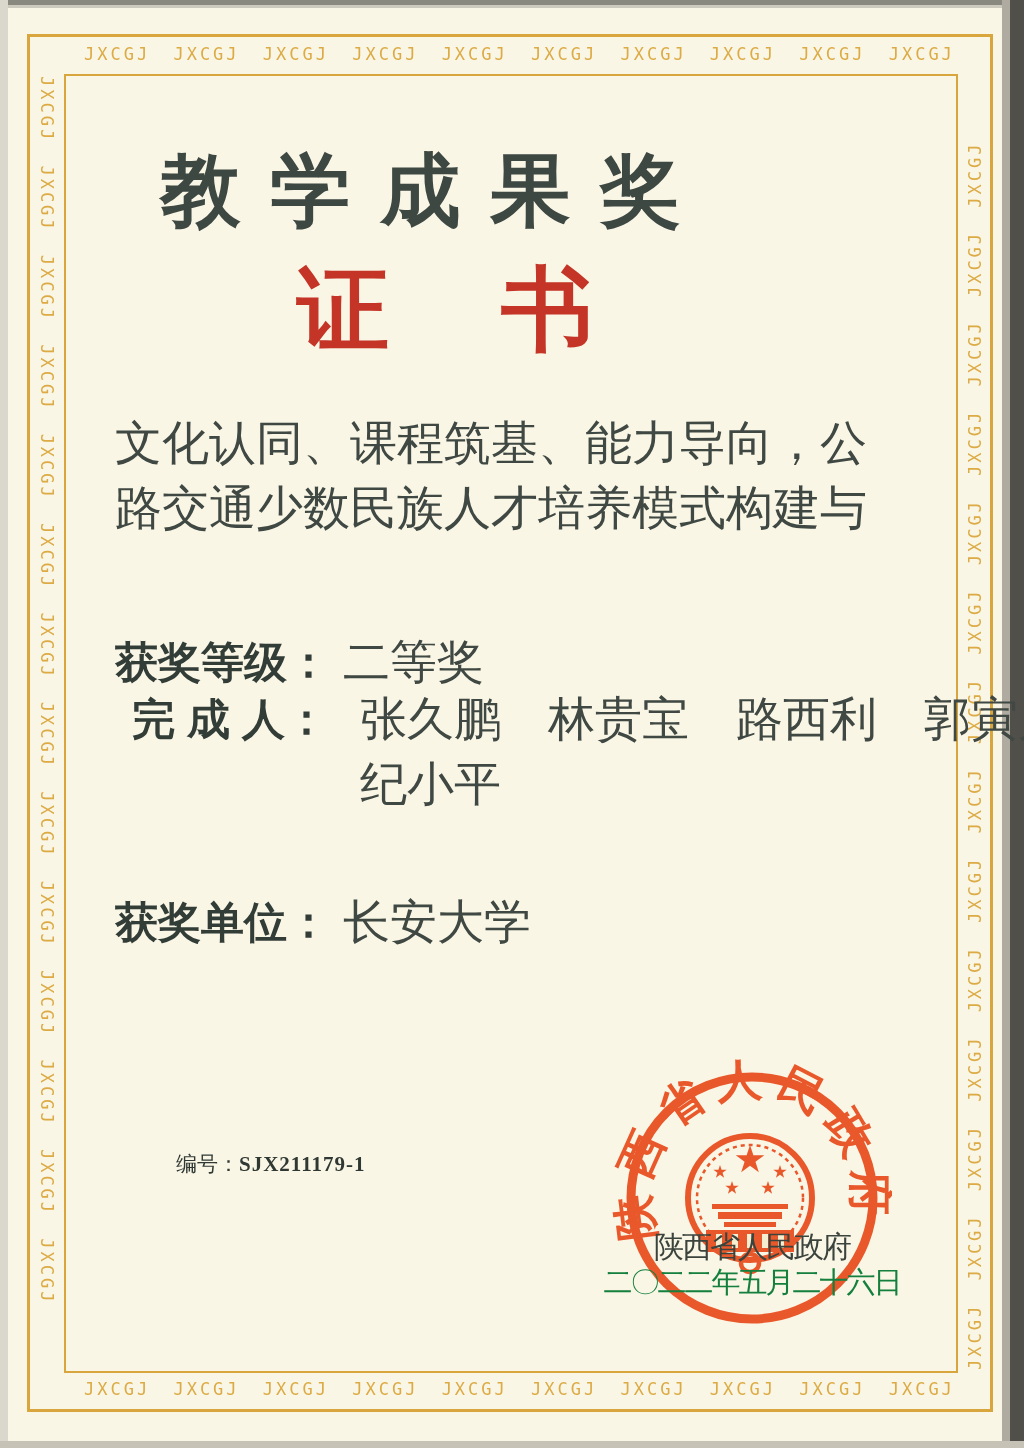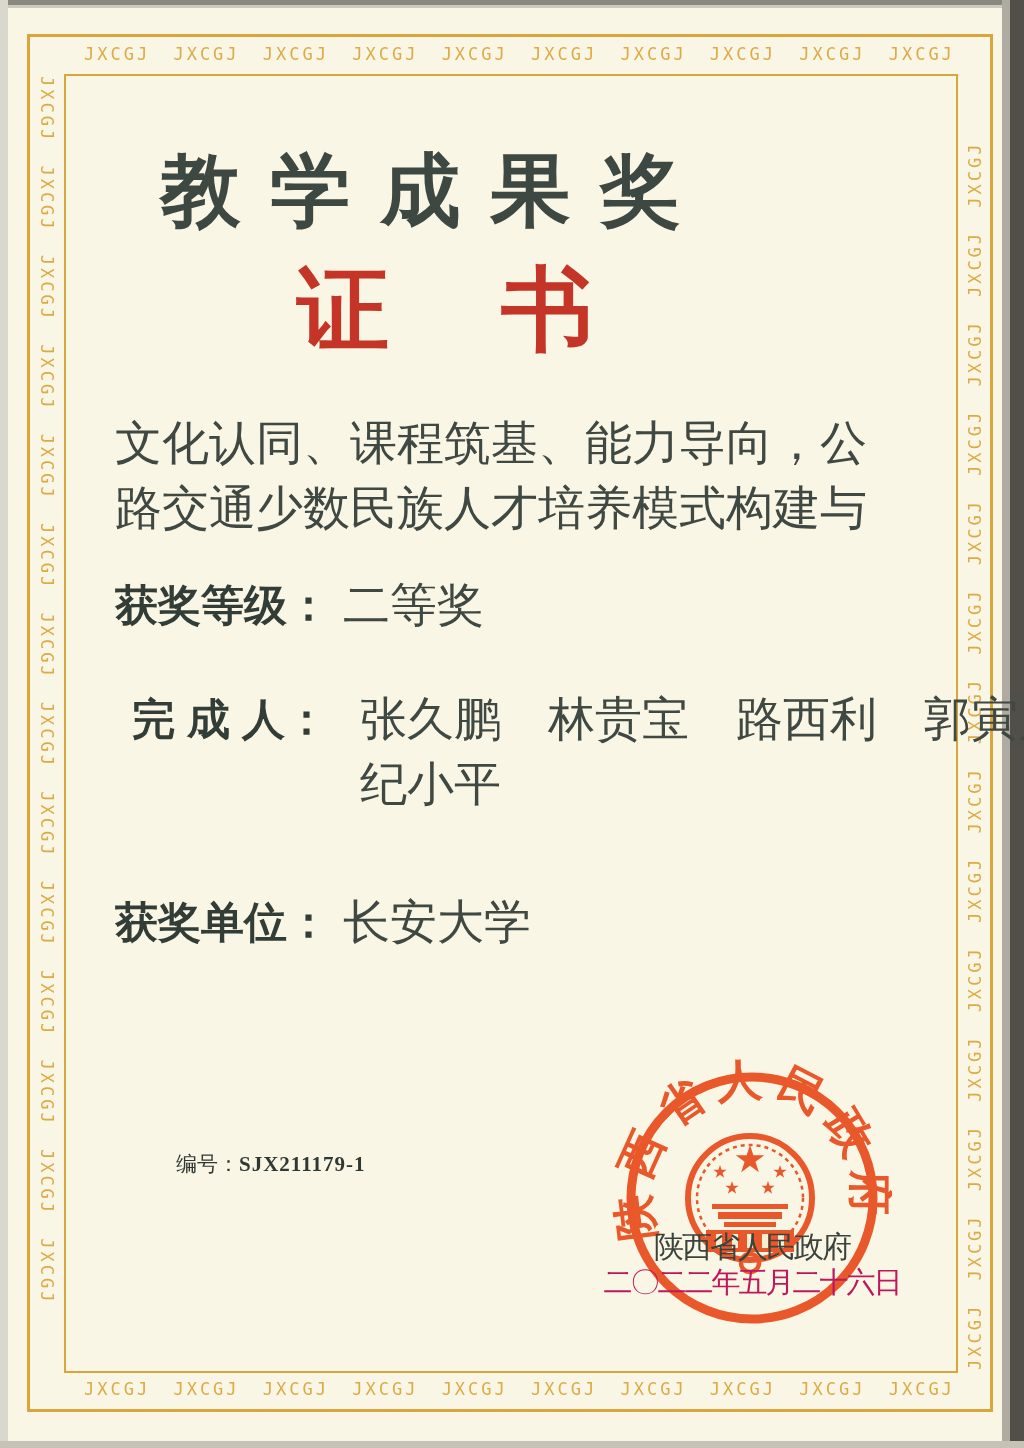--- a/index.html
+++ b/index.html
@@ -41,32 +41,32 @@
                  color:var(--red,#C43527); }
 
   
   .row { position:absolute; left:115px; right:70px; display:flex; align-items:flex-start; }
   .row-label { flex:none; width:228px; font-family:"Liberation Sans","DejaVu Sans",sans-serif;
                font-weight:bold; font-size:43px; line-height:50px; color:var(--ink,#333D38); }
   .row-values { flex:1; }
   .vline { font-size:47px; line-height:50px; margin-bottom:15px; color:#3F4842;
            white-space:nowrap; }
   .row-name  { top:418px; }
-  .row-grade { top:580px; }
+  .row-grade { top:637px; }
   .row-team  { top:694px;margin-left:17px; }
   .row-unit  { top:897px; }
 
   
   .serial { position:absolute; left:176px; top:1150px; font-size:21px; color:#2F3833;
             white-space:nowrap; }
   .serial .num { font-weight:bold; letter-spacing:1px; }
   .issuer { position:absolute; left:604px; top:1227px; width:296px; text-align:center;
             font-size:30px; letter-spacing:-2px; color:#3B433D; z-index:3; }
   .date   { position:absolute; left:592px; top:1263px; width:320px; text-align:center;
-            font-size:29px; letter-spacing:-2px; color:#be185d; z-index:3; }
+            font-size:29px; letter-spacing:-2px; color:#15803d; z-index:3; }
 
   .seal { position:absolute; left:612px; top:1058px; width:280px; height:280px;
           z-index:2; mix-blend-mode:multiply; opacity:.95; }
   .seal text { font-family:"Liberation Serif","DejaVu Serif",serif; font-weight:bold; }
 </style>
 </head>
 <body>
 
 <div class="page">
 

